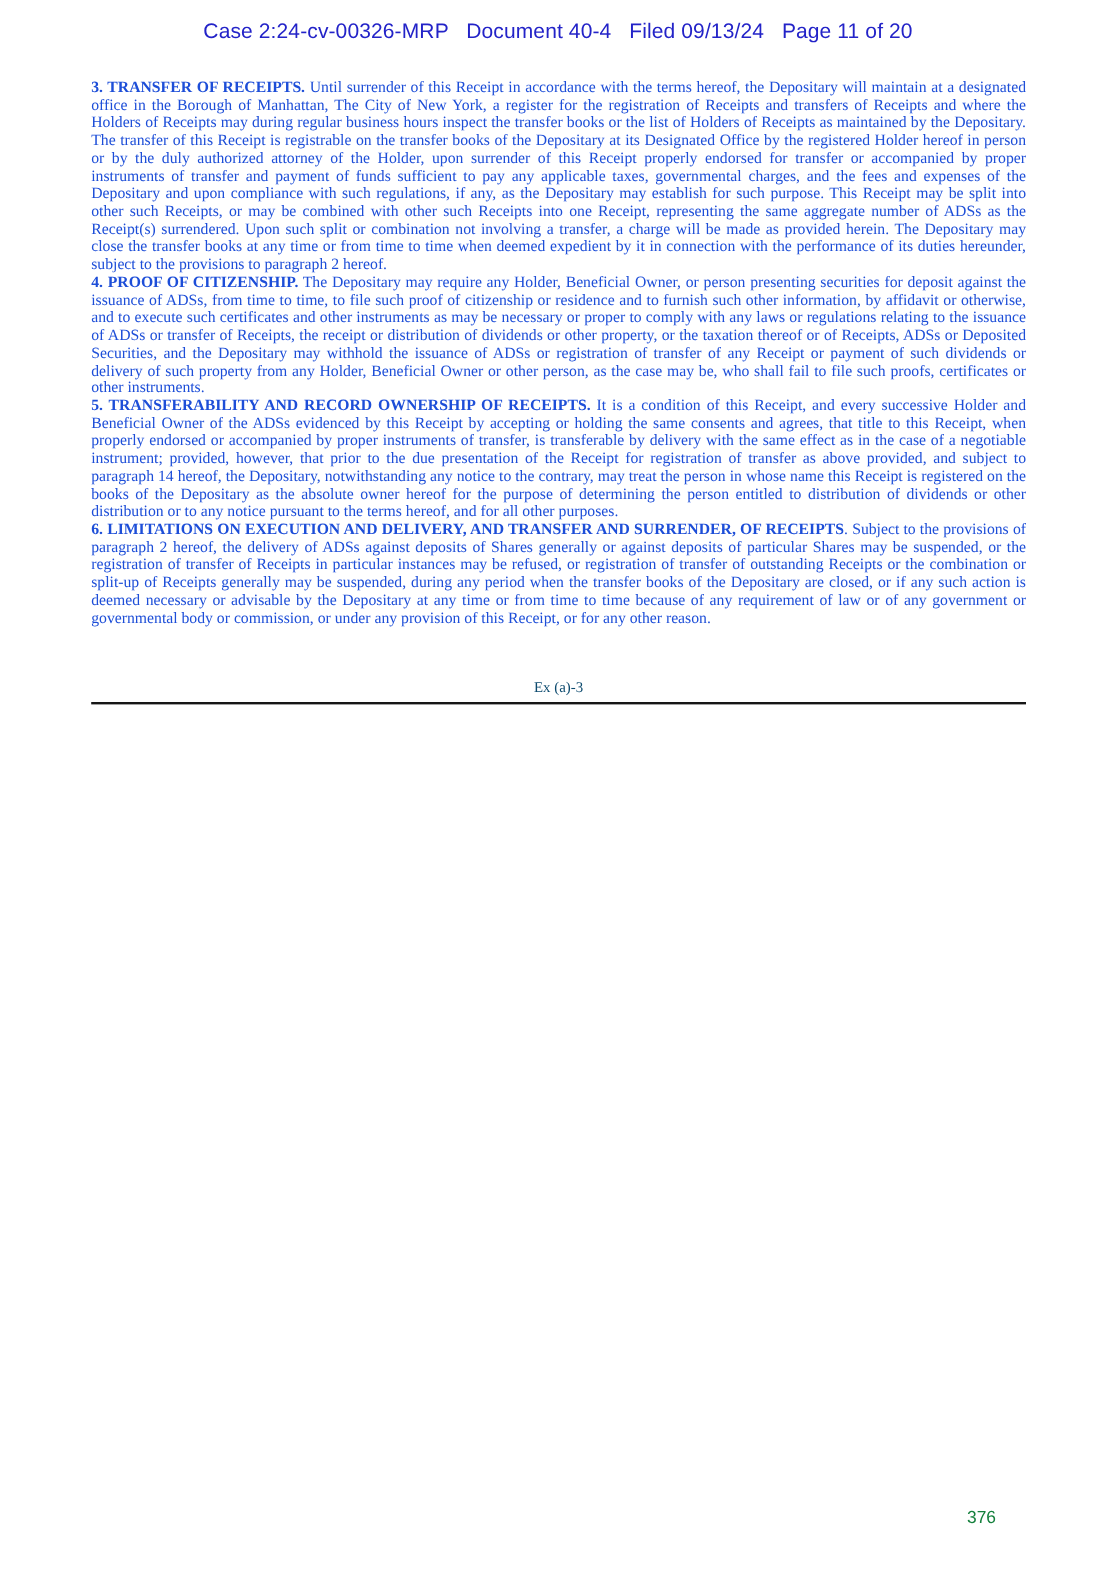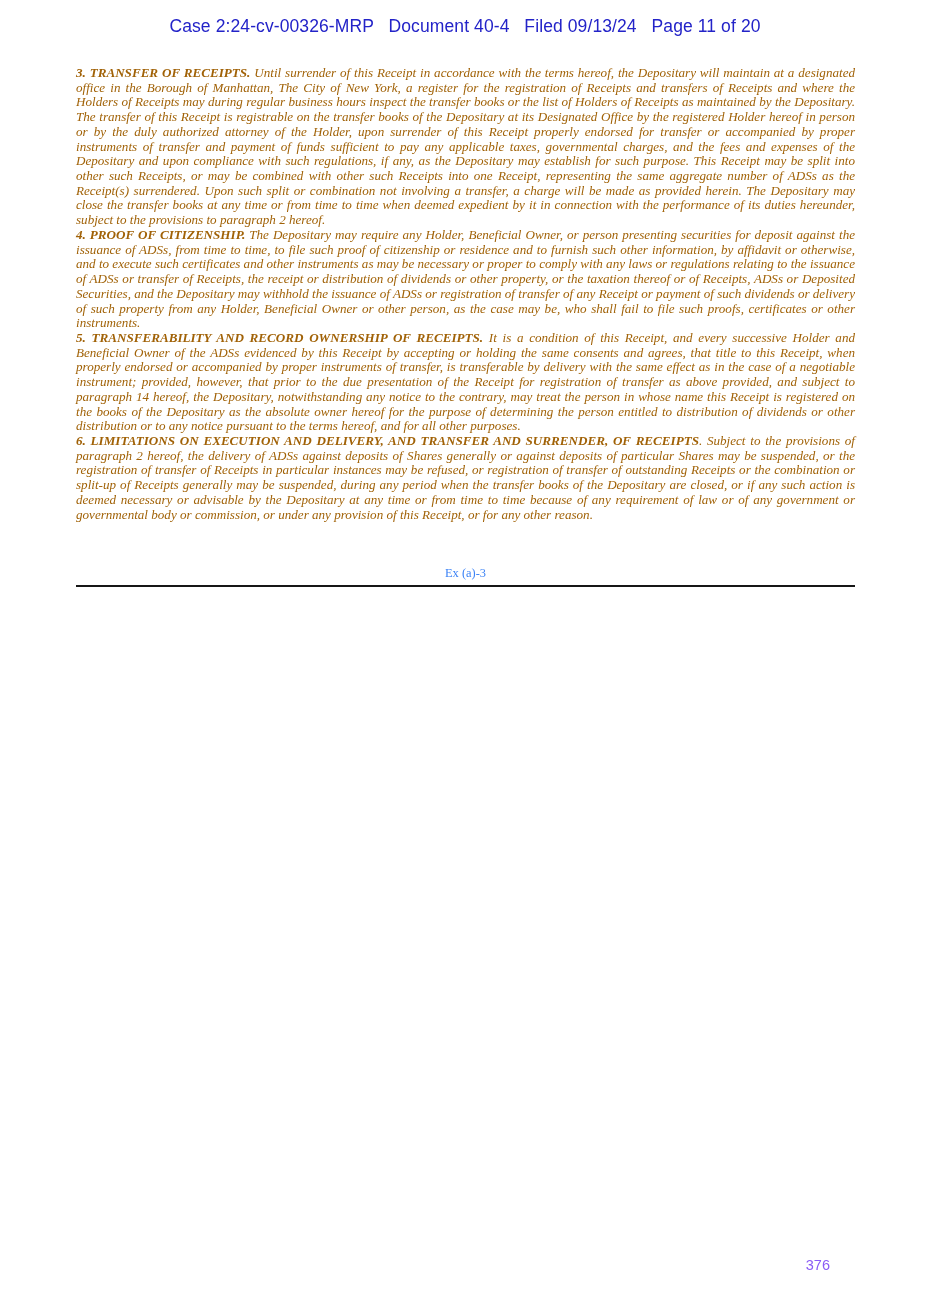--- a/index.html
+++ b/index.html
@@ -30,58 +30,57 @@
   .doc-body {
     position: absolute;
     top: 66px;
     left: 76px;
     width: 779px;
   }
   .para {
     font-family: "Liberation Serif", serif;
     font-size: 13.1px;
     line-height: 14.72px;
-    color: #a16207;
+    color: #1d4ed8;
     text-align: justify;
     text-justify: inter-word;
     margin: 0;
     hyphens: none;
-    font-style: italic;
   }
   .para .lead {
     font-weight: bold;
   }
   .footer-label {
     position: absolute;
     top: 566px;
     left: 76px;
     width: 779px;
     text-align: center;
     font-family: "Liberation Serif", serif;
     font-size: 12.4px;
-    color: #3b82f6;
+    color: #0c4a6e;
     line-height: 14px;
   }
   .footer-rule {
     position: absolute;
     top: 585px;
     left: 76px;
     width: 779px;
     height: 0;
     border-top: 2px solid #161616;
   }
   .page-number {
     position: absolute;
     top: 1257px;
     left: 0;
     width: 830px;
     text-align: right;
     font-family: "Liberation Sans", sans-serif;
     font-size: 14.5px;
-    color: #8b5cf6;
+    color: #15803d;
   }
 </style>
 </head>
 <body>
 
 <div class="page">
 
   <div class="ecf-header">Case 2:24-cv-00326-MRP   Document 40-4   Filed 09/13/24   Page 11 of 20</div>
 
   <div class="doc-body">

